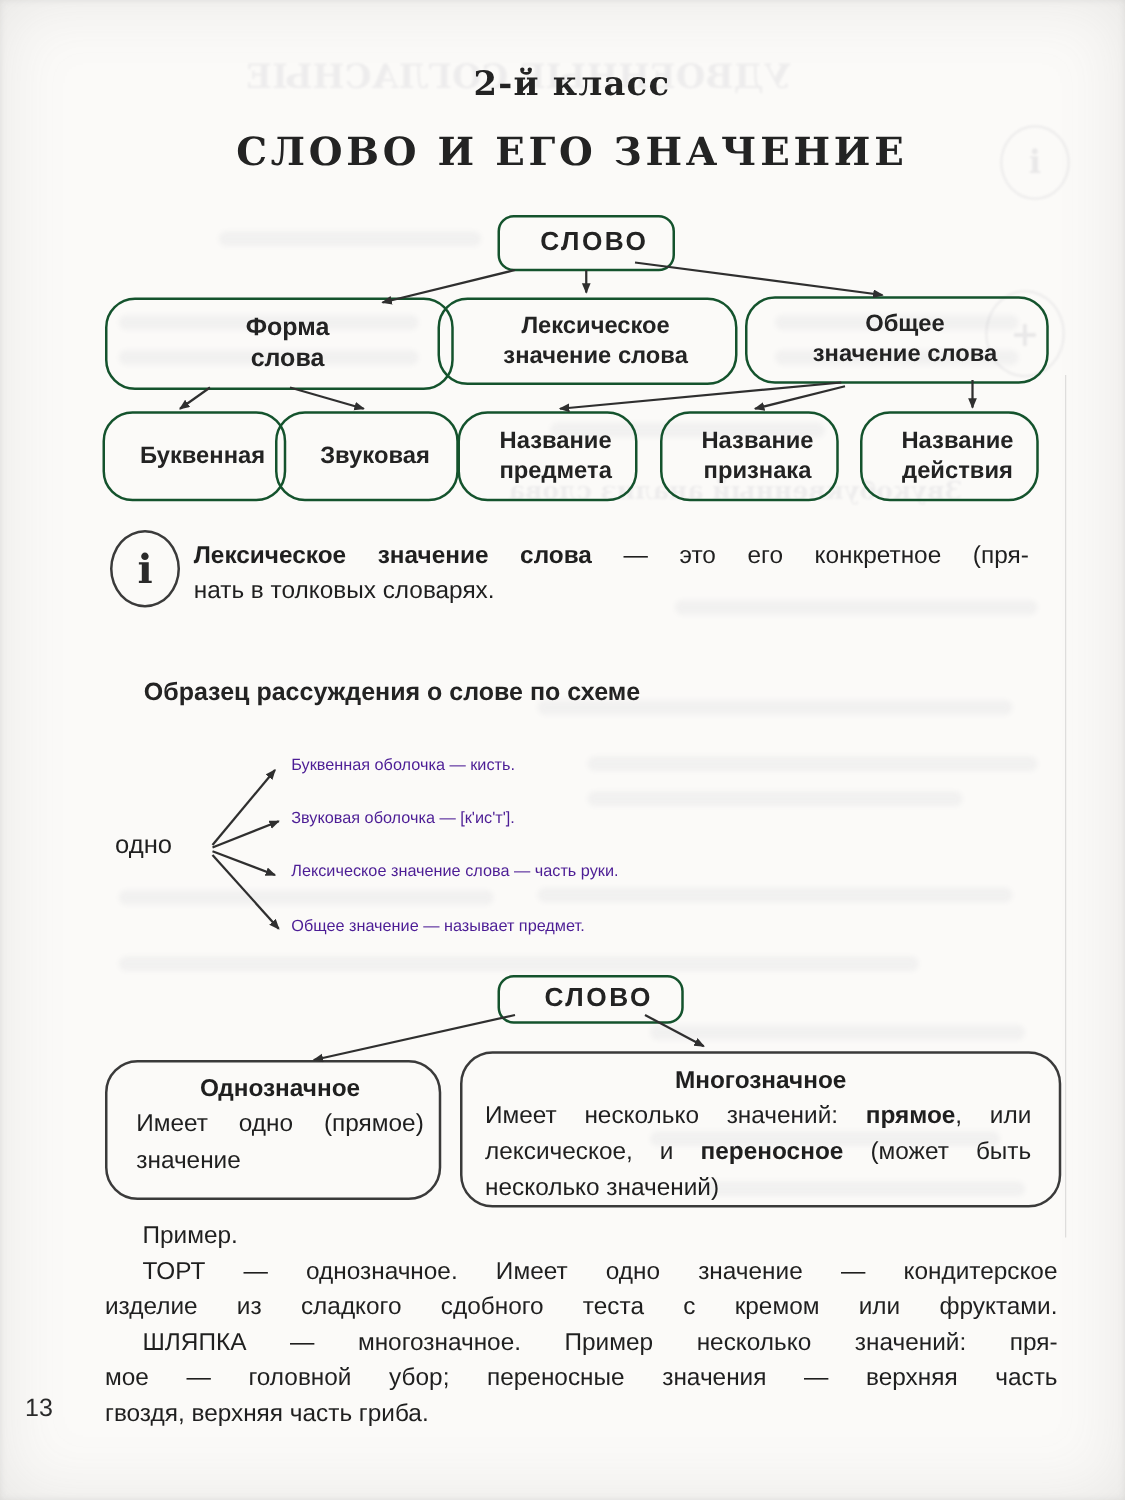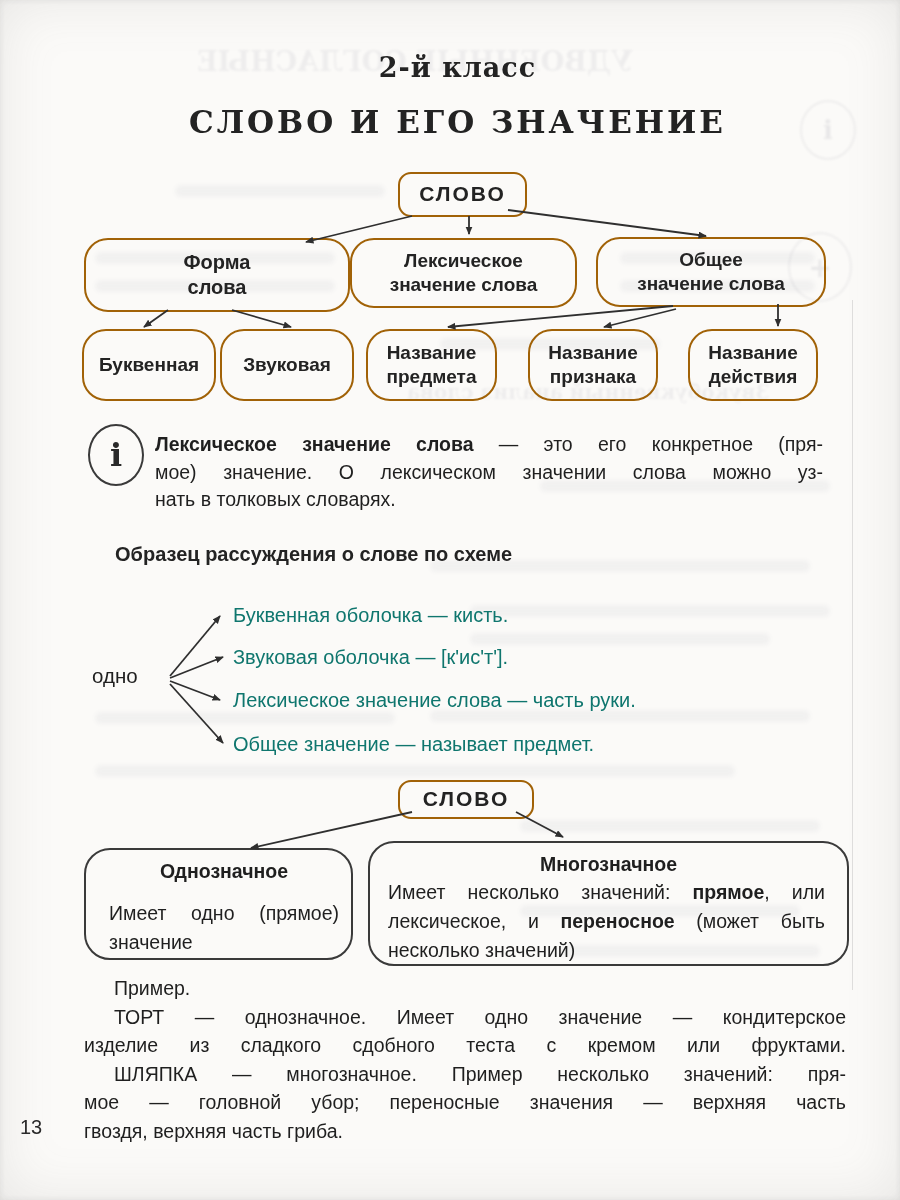--- a/index.html
+++ b/index.html
@@ -36,49 +36,49 @@
   .h-grade{
     position:absolute;left:0;top:52px;width:915px;text-align:center;
     font-family:"DejaVu Serif",serif;font-weight:bold;font-size:27px;letter-spacing:1px;color:#232323;
   }
   .h-title{
     position:absolute;left:0;top:104px;width:915px;text-align:center;
     font-family:"DejaVu Serif",serif;font-weight:bold;font-size:31px;letter-spacing:3px;color:#232323;
   }
   
   .dbox{
-    position:absolute;border:2px solid #a16207;border-radius:24px;
+    position:absolute;border:2px solid #14532d;border-radius:24px;
     display:flex;align-items:center;justify-content:center;text-align:center;
-    font-weight:bold;white-space:pre-line;line-height:1.25;color:#232323;
+    font-weight:bold;white-space:pre-line;line-height:1.25;color:#232323;padding-left:13px;
   }
   .dbox.root{border-radius:13px;font-size:21px;letter-spacing:2px;}
   
   .info-icon{
     position:absolute;left:88px;top:424px;width:52px;height:58px;
     border:2px solid #3a3a3a;border-radius:50%;
     display:flex;align-items:center;justify-content:center;
     font-family:"DejaVu Serif",serif;font-weight:bold;font-size:32px;color:#2a2a2a;
   }
   .info-text{position:absolute;left:155px;top:431px;width:668px;font-size:19.5px;}
   .info-text .tline{line-height:27.5px;}
   
   .tline{white-space:normal;}
   .tline.just{text-align:justify;text-align-last:justify;}
   .tline.ind{text-indent:30px;}
   .b{font-weight:bold;}
   
   .sample-heading{position:absolute;left:115px;top:543px;font-size:20px;font-weight:bold;color:#232323;}
   .kist-word{position:absolute;left:92px;top:664px;font-size:20.5px;color:#1f1f1f;}
-  .kist-item{position:absolute;left:233px;font-size:20px;color:#0f766e;white-space:nowrap;}
+  .kist-item{position:absolute;left:233px;font-size:13px;color:#4c1d95;white-space:nowrap;}
   
   .mbox{position:absolute;border:2px solid #3a3a3a;border-radius:26px;color:#1f1f1f;}
   .mbox .mtitle{text-align:center;font-weight:bold;font-size:19.5px;margin-top:10px;}
   .mbox .mbody{font-size:19.5px;}
   .mbox .mbody .tline{line-height:29px;}
-  #box-odno .mbody{margin:16px 12px 0 12px;}
+  #box-odno .mbody{margin:2px 12px 0 12px;}
   #box-mnogo .mbody{margin:2px 22px 0 18px;}
   
   .examples{position:absolute;left:84px;top:974px;width:762px;font-size:19.5px;}
   .examples .tline{line-height:28.5px;}
   .page-number{position:absolute;left:20px;top:1116px;font-size:20px;color:#2a2a2a;}
 </style>
 </head>
 <body>
 
 <div id="page">
@@ -124,21 +124,20 @@
     <div class="dbox" style="left:366px;top:329px;width:127px;height:68px;font-size:19px;">Название
 предмета</div>
     <div class="dbox" style="left:528px;top:329px;width:126px;height:68px;font-size:19px;">Название
 признака</div>
     <div class="dbox" style="left:688px;top:329px;width:126px;height:68px;font-size:19px;">Название
 действия</div>
 
     <div class="info-icon">i</div>
     <div class="info-text">
         <div class="tline just"><span class="b">Лексическое значение слова</span><span> — это его конкретное (пря-</span></div>
-        <div class="tline just"><span>мое) значение. О лексическом значении слова можно уз-</span></div>
         <div class="tline"><span>нать в толковых словарях.</span></div>
       </div>
 
     <div class="sample-heading">Образец рассуждения о слове по схеме</div>
     <div class="kist-word">одно</div>
     <div class="kist-item" style="top:604px;">Буквенная оболочка — кисть.</div>
     <div class="kist-item" style="top:646px;">Звуковая оболочка — [к'ис'т'].</div>
     <div class="kist-item" style="top:689px;">Лексическое значение слова — часть руки.</div>
     <div class="kist-item" style="top:733px;">Общее значение — называет предмет.</div>
 

